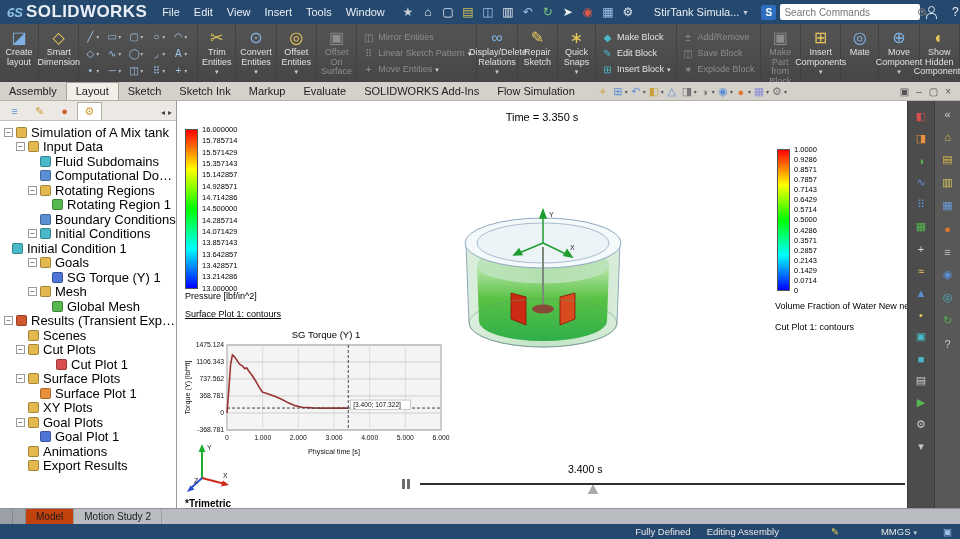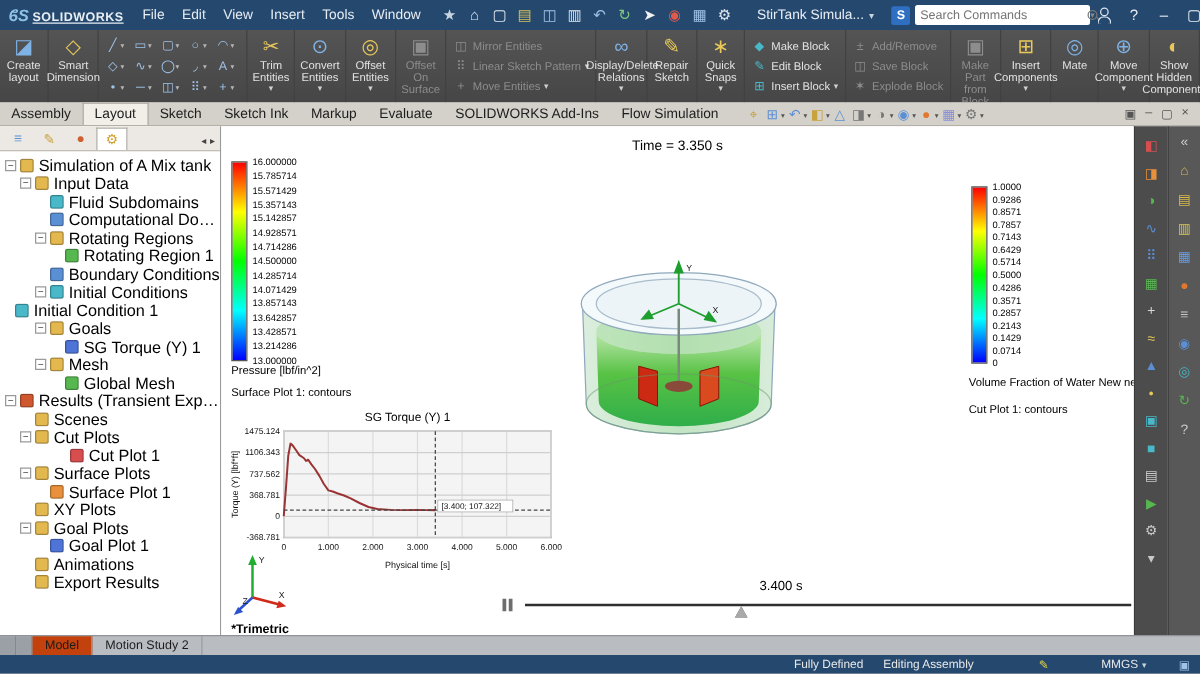--- a/index.html
+++ b/index.html
@@ -6,21 +6,21 @@
   html,body{background:#2b2b2b;}
   #app{position:relative;width:960px;height:539px;overflow:hidden;background:#fff;
        font-family:"Liberation Sans",sans-serif;color:#111;}
   svg{font-family:"Liberation Sans",sans-serif;}
 
   
   #titlebar{position:absolute;top:0;left:0;width:100%;height:24px;background:var(--c-titlebar,#24486e);
             display:flex;align-items:center;color:#e8eef4;}
   .logo{display:flex;align-items:baseline;margin:0 8px 0 7px;white-space:nowrap;}
   .logo-mark{color:#8fc3e8;font-style:italic;font-weight:bold;font-size:13px;margin-right:3px;}
-  .logo-text{font-weight:bold;font-size:10px;letter-spacing:.4px;text-decoration:underline;}
+  .logo-text{font-weight:bold;font-size:17px;letter-spacing:.4px;}
   #menubar{display:flex;align-items:center;}
   .menu-item{padding:0 7px;font-size:11px;cursor:default;}
   #tb-icons{display:flex;align-items:center;margin-left:6px;}
   .tb-icon{width:20px;height:20px;display:flex;align-items:center;justify-content:center;
            font-size:12px;color:#dfe7ef;}
   #doc-switcher{display:flex;align-items:center;margin-left:16px;font-size:11px;white-space:nowrap;}
   #doc-switcher .caret{font-size:8px;margin-left:4px;color:#c6d2de;}
   #search-wrap{display:flex;align-items:center;margin-left:14px;}
   #s-logo{width:15px;height:15px;background:#2f6fc2;color:#fff;font-size:10px;font-weight:bold;
           display:flex;align-items:center;justify-content:center;border-radius:2px;margin-right:4px;}
@@ -98,21 +98,21 @@
                font-size:7.5px;color:#000;}
   #left-legend-vals{left:25px;top:24px;height:168px;}
   #right-legend-vals{left:617px;top:44px;height:150px;}
   .legend-label{position:absolute;font-size:9px;color:#000;white-space:nowrap;}
   #chart-title{position:absolute;left:44px;top:228px;width:210px;text-align:center;font-size:9.5px;color:#000;}
   #goal-chart{position:absolute;left:6px;top:239px;}
   #triad{position:absolute;left:8px;top:340px;}
   #view-name{position:absolute;left:8px;top:397px;font-weight:bold;font-size:10px;color:#000;}
   #model{position:absolute;left:276px;top:102px;}
   #timeline{position:absolute;left:225px;top:362px;width:505px;height:36px;}
-  #timeline-value{position:absolute;left:176px;top:0;width:64px;text-align:right;font-size:10.5px;color:#000;}
+  #timeline-value{position:absolute;left:166px;top:0;width:64px;text-align:left;font-size:10.5px;color:#000;}
   #pause-icon{position:absolute;left:0;top:16px;display:flex;gap:2px;}
   #pause-icon i{display:block;width:3px;height:10px;background:#6e6e6e;}
   #timeline-track{position:absolute;left:18px;right:2px;top:20px;height:2px;background:#2f2f2f;}
   #timeline-handle{position:absolute;left:186px;top:22px;width:0;height:0;
                    border-left:5px solid transparent;border-right:5px solid transparent;
                    border-bottom:9px solid #a9a9a9;filter:drop-shadow(0 0 .5px #555);}
 
   
   #flow-strip{width:27px;background:#4c4c4c;border-left:1px solid #3a3a3a;
               display:flex;flex-direction:column;align-items:center;padding-top:8px;gap:7px;}
@@ -588,21 +588,21 @@
           <div class="legend-val">14.500000</div>
           <div class="legend-val">14.285714</div>
           <div class="legend-val">14.071429</div>
           <div class="legend-val">13.857143</div>
           <div class="legend-val">13.642857</div>
           <div class="legend-val">13.428571</div>
           <div class="legend-val">13.214286</div>
           <div class="legend-val">13.000000</div>
         </div>
       <div class="legend-label" style="left:8px;top:190px;">Pressure [lbf/in^2]</div>
-      <div class="legend-label" style="left:8px;top:208px;">Surface Plot 1: contours</div>
+      <div class="legend-label" style="left:8px;top:208px;text-decoration:underline;">Surface Plot 1: contours</div>
 
       <div id="chart-title">SG Torque (Y) 1</div>
       <svg id="goal-chart" width="272" height="118" viewBox="0 0 272 118">
           <rect x="44" y="5" width="214" height="85" fill="#f4f4f4" stroke="#808080"></rect>
           <line x1="44" x2="44" y1="5" y2="90" stroke="#dcdcdc"></line>
           <text x="44" y="100" text-anchor="middle" font-size="6.8" fill="#111">0</text>
           <line x1="79.66666666666666" x2="79.66666666666666" y1="5" y2="90" stroke="#dcdcdc"></line>
           <text x="79.66666666666666" y="100" text-anchor="middle" font-size="6.8" fill="#111">1.000</text>
           <line x1="115.33333333333333" x2="115.33333333333333" y1="5" y2="90" stroke="#dcdcdc"></line>
           <text x="115.33333333333333" y="100" text-anchor="middle" font-size="6.8" fill="#111">2.000</text>

